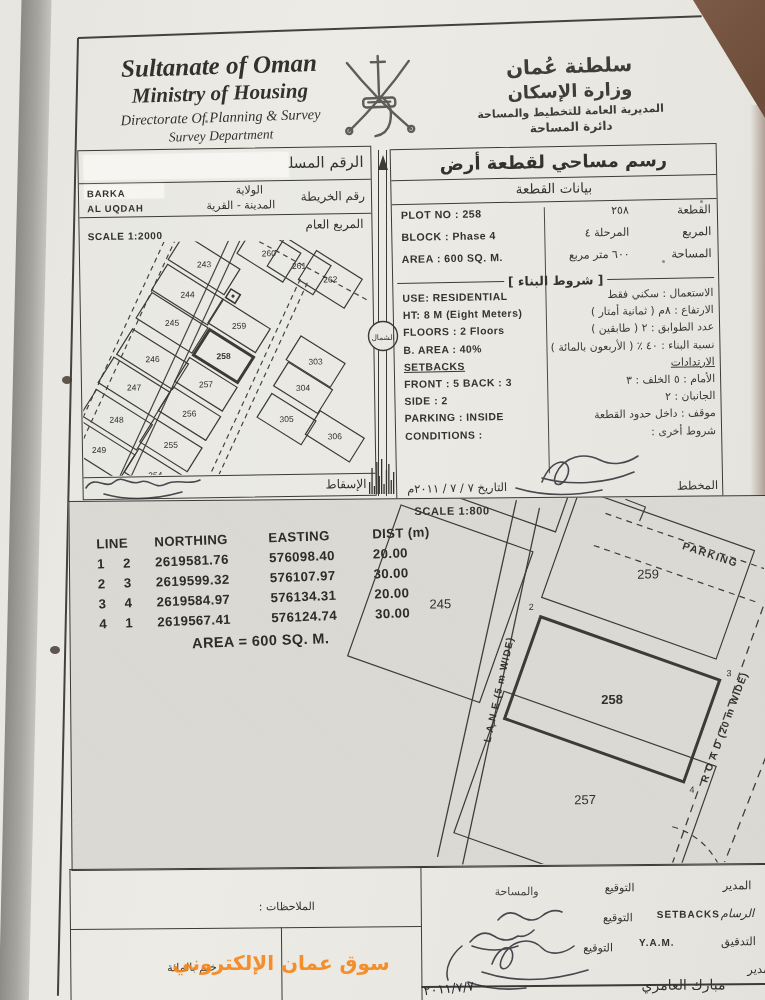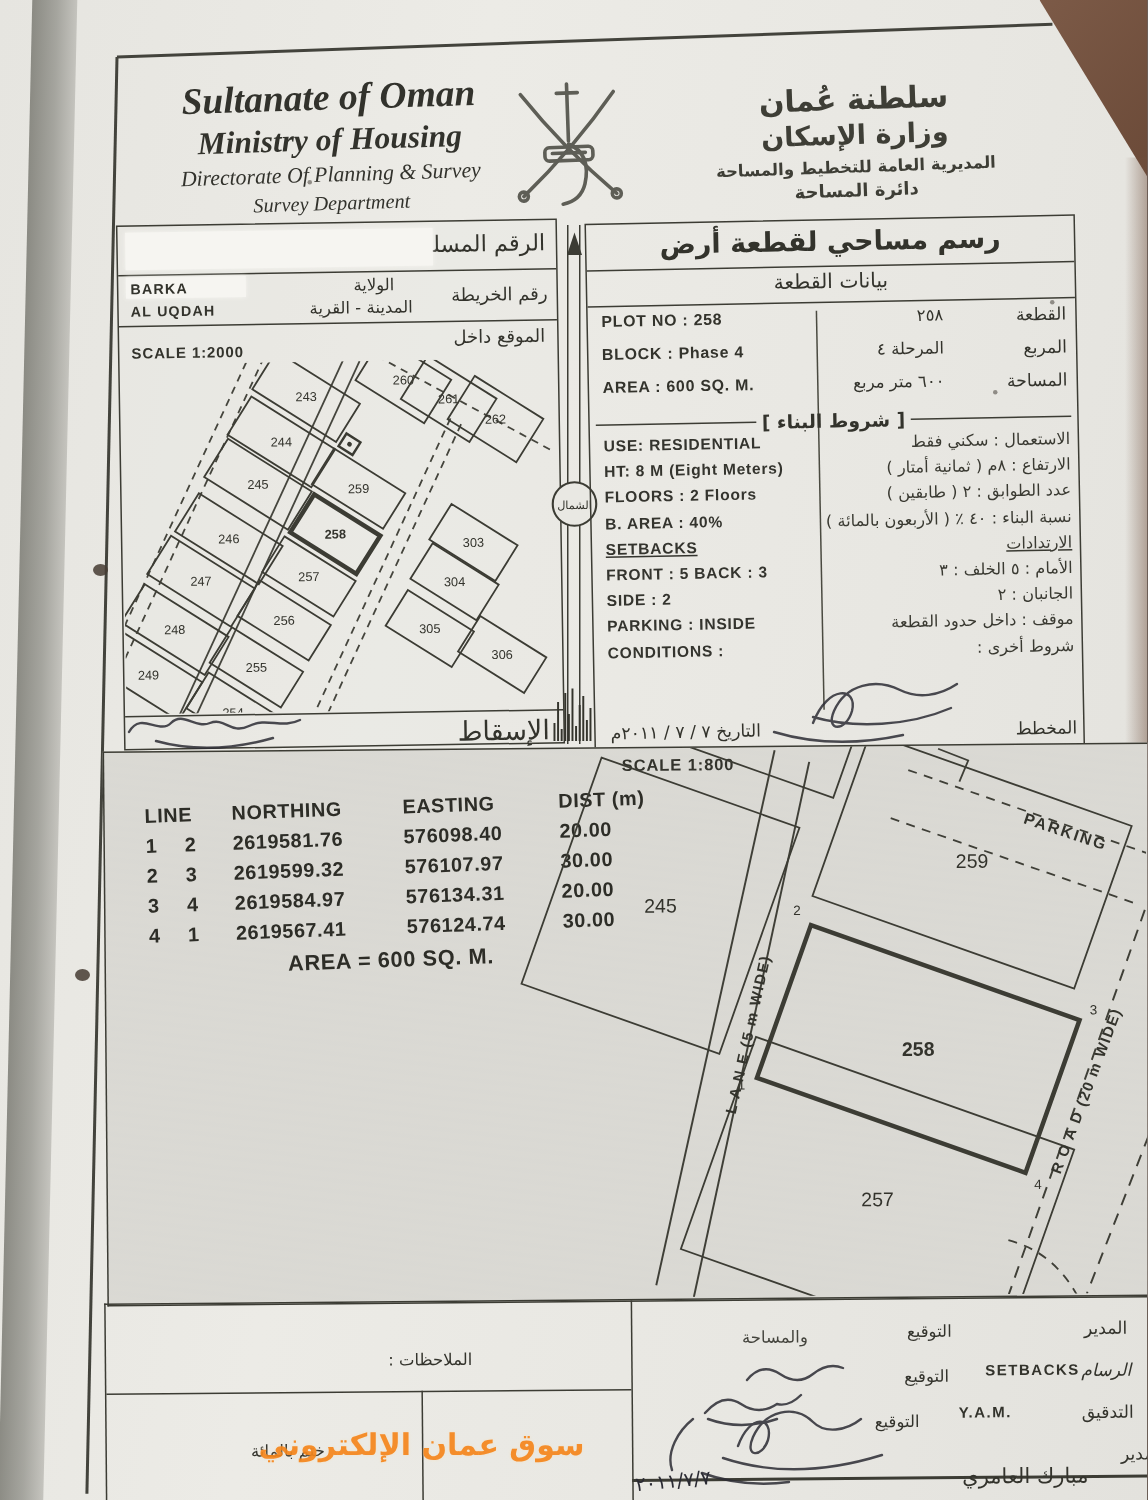--- a/index.html
+++ b/index.html
@@ -117,21 +117,21 @@
     <div class="lbl ar" style="right:7px;top:6px;font-size:15px;">الرقم المسلسل</div>
     <div class="whiteout" style="left:5px;top:4px;width:205px;height:25px;"></div>
 
     <div class="lbl ar" style="right:6px;top:42px;font-size:12px;">رقم الخريطة</div>
     <div class="lbl ar" style="right:108px;top:35px;font-size:11px;">الولاية</div>
     <div class="lbl ar" style="right:96px;top:50px;font-size:11px;">المدينة - القرية</div>
     <div class="whiteout" style="left:5px;top:34px;width:80px;height:14px;"></div>
     <div class="lbl" style="left:8px;top:37px;font-size:9.5px;letter-spacing:.8px;font-family:'Liberation Sans',sans-serif;font-weight:bold;">BARKA</div>
     <div class="lbl" style="left:8px;top:52px;font-size:9.5px;letter-spacing:.8px;font-family:'Liberation Sans',sans-serif;font-weight:bold;">AL UQDAH</div>
 
-    <div class="lbl ar" style="right:8px;top:70px;font-size:12px;">الموقع داخل</div>
+    <div class="lbl ar" style="right:8px;top:70px;font-size:12px;">المربع العام</div>
     <div class="lbl" style="left:8px;top:80px;font-size:10px;letter-spacing:.6px;font-family:'Liberation Sans',sans-serif;font-weight:bold;">SCALE 1:2000</div>
 
     <svg id="site-map" class="abs" style="left:1px;top:92px;" width="288" height="233" viewBox="0 0 288 233">
       <g stroke="#45453d" stroke-width="1.2" fill="none">
         <line x1="30" y1="245" x2="150" y2="-5"></line>
         <line x1="39" y1="250" x2="159" y2="0"></line>
         <line x1="-20" y1="215" x2="100" y2="-35" stroke-dasharray="5,4"></line>
         <line x1="-12" y1="220" x2="108" y2="-30" stroke-dasharray="5,4"></line>
         <line x1="100" y1="287" x2="220" y2="37" stroke-dasharray="5,4"></line>
         <line x1="107" y1="291" x2="227" y2="41" stroke-dasharray="5,4"></line>
@@ -180,21 +180,21 @@
           <text x="233" y="124.975" text-anchor="middle" font-size="8.5" fill="#33332c" font-weight="normal">303</text>
           <polygon points="205.8,122.1 249.4,150.4 234.2,173.9 190.6,145.6" fill="none" stroke="#3c3c34" stroke-width="1.2"></polygon>
           <text x="220" y="150.975" text-anchor="middle" font-size="8.5" fill="#33332c" font-weight="normal">304</text>
           <polygon points="188.8,153.1 232.4,181.4 217.2,204.9 173.6,176.6" fill="none" stroke="#3c3c34" stroke-width="1.2"></polygon>
           <text x="203" y="181.975" text-anchor="middle" font-size="8.5" fill="#33332c" font-weight="normal">305</text>
           <polygon points="236.8,171.1 280.4,199.4 265.2,222.9 221.6,194.6" fill="none" stroke="#3c3c34" stroke-width="1.2"></polygon>
           <text x="251" y="199.975" text-anchor="middle" font-size="8.5" fill="#33332c" font-weight="normal">306</text>
         </g>
     </svg>
 
-    <div class="lbl ar" style="right:9px;top:330px;font-size:18px;">الإسقاط</div>
+    <div class="lbl ar" style="right:9px;top:330px;font-size:12px;">الإسقاط</div>
   </div>
 
   <div class="abs" style="left:372px;top:150px;width:21px;height:346px;">
     <div class="thin-v" style="left:6px;border-left-width:1.3px;"></div>
     <div class="thin-v" style="left:14px;border-left-width:1.3px;"></div>
   </div>
   <svg class="abs" style="left:362px;top:150px;" width="42" height="350" viewBox="0 0 42 350">
     <polygon points="16,20 26,20 21,5" fill="#3c3c34"></polygon>
     <circle cx="21" cy="186" r="14.5" fill="#e9e8e3" stroke="#3c3c34" stroke-width="1.4"></circle>
     <text x="21" y="189.5" text-anchor="middle" font-size="7.5" fill="#33332c" style="direction:rtl;">الشمال</text>

